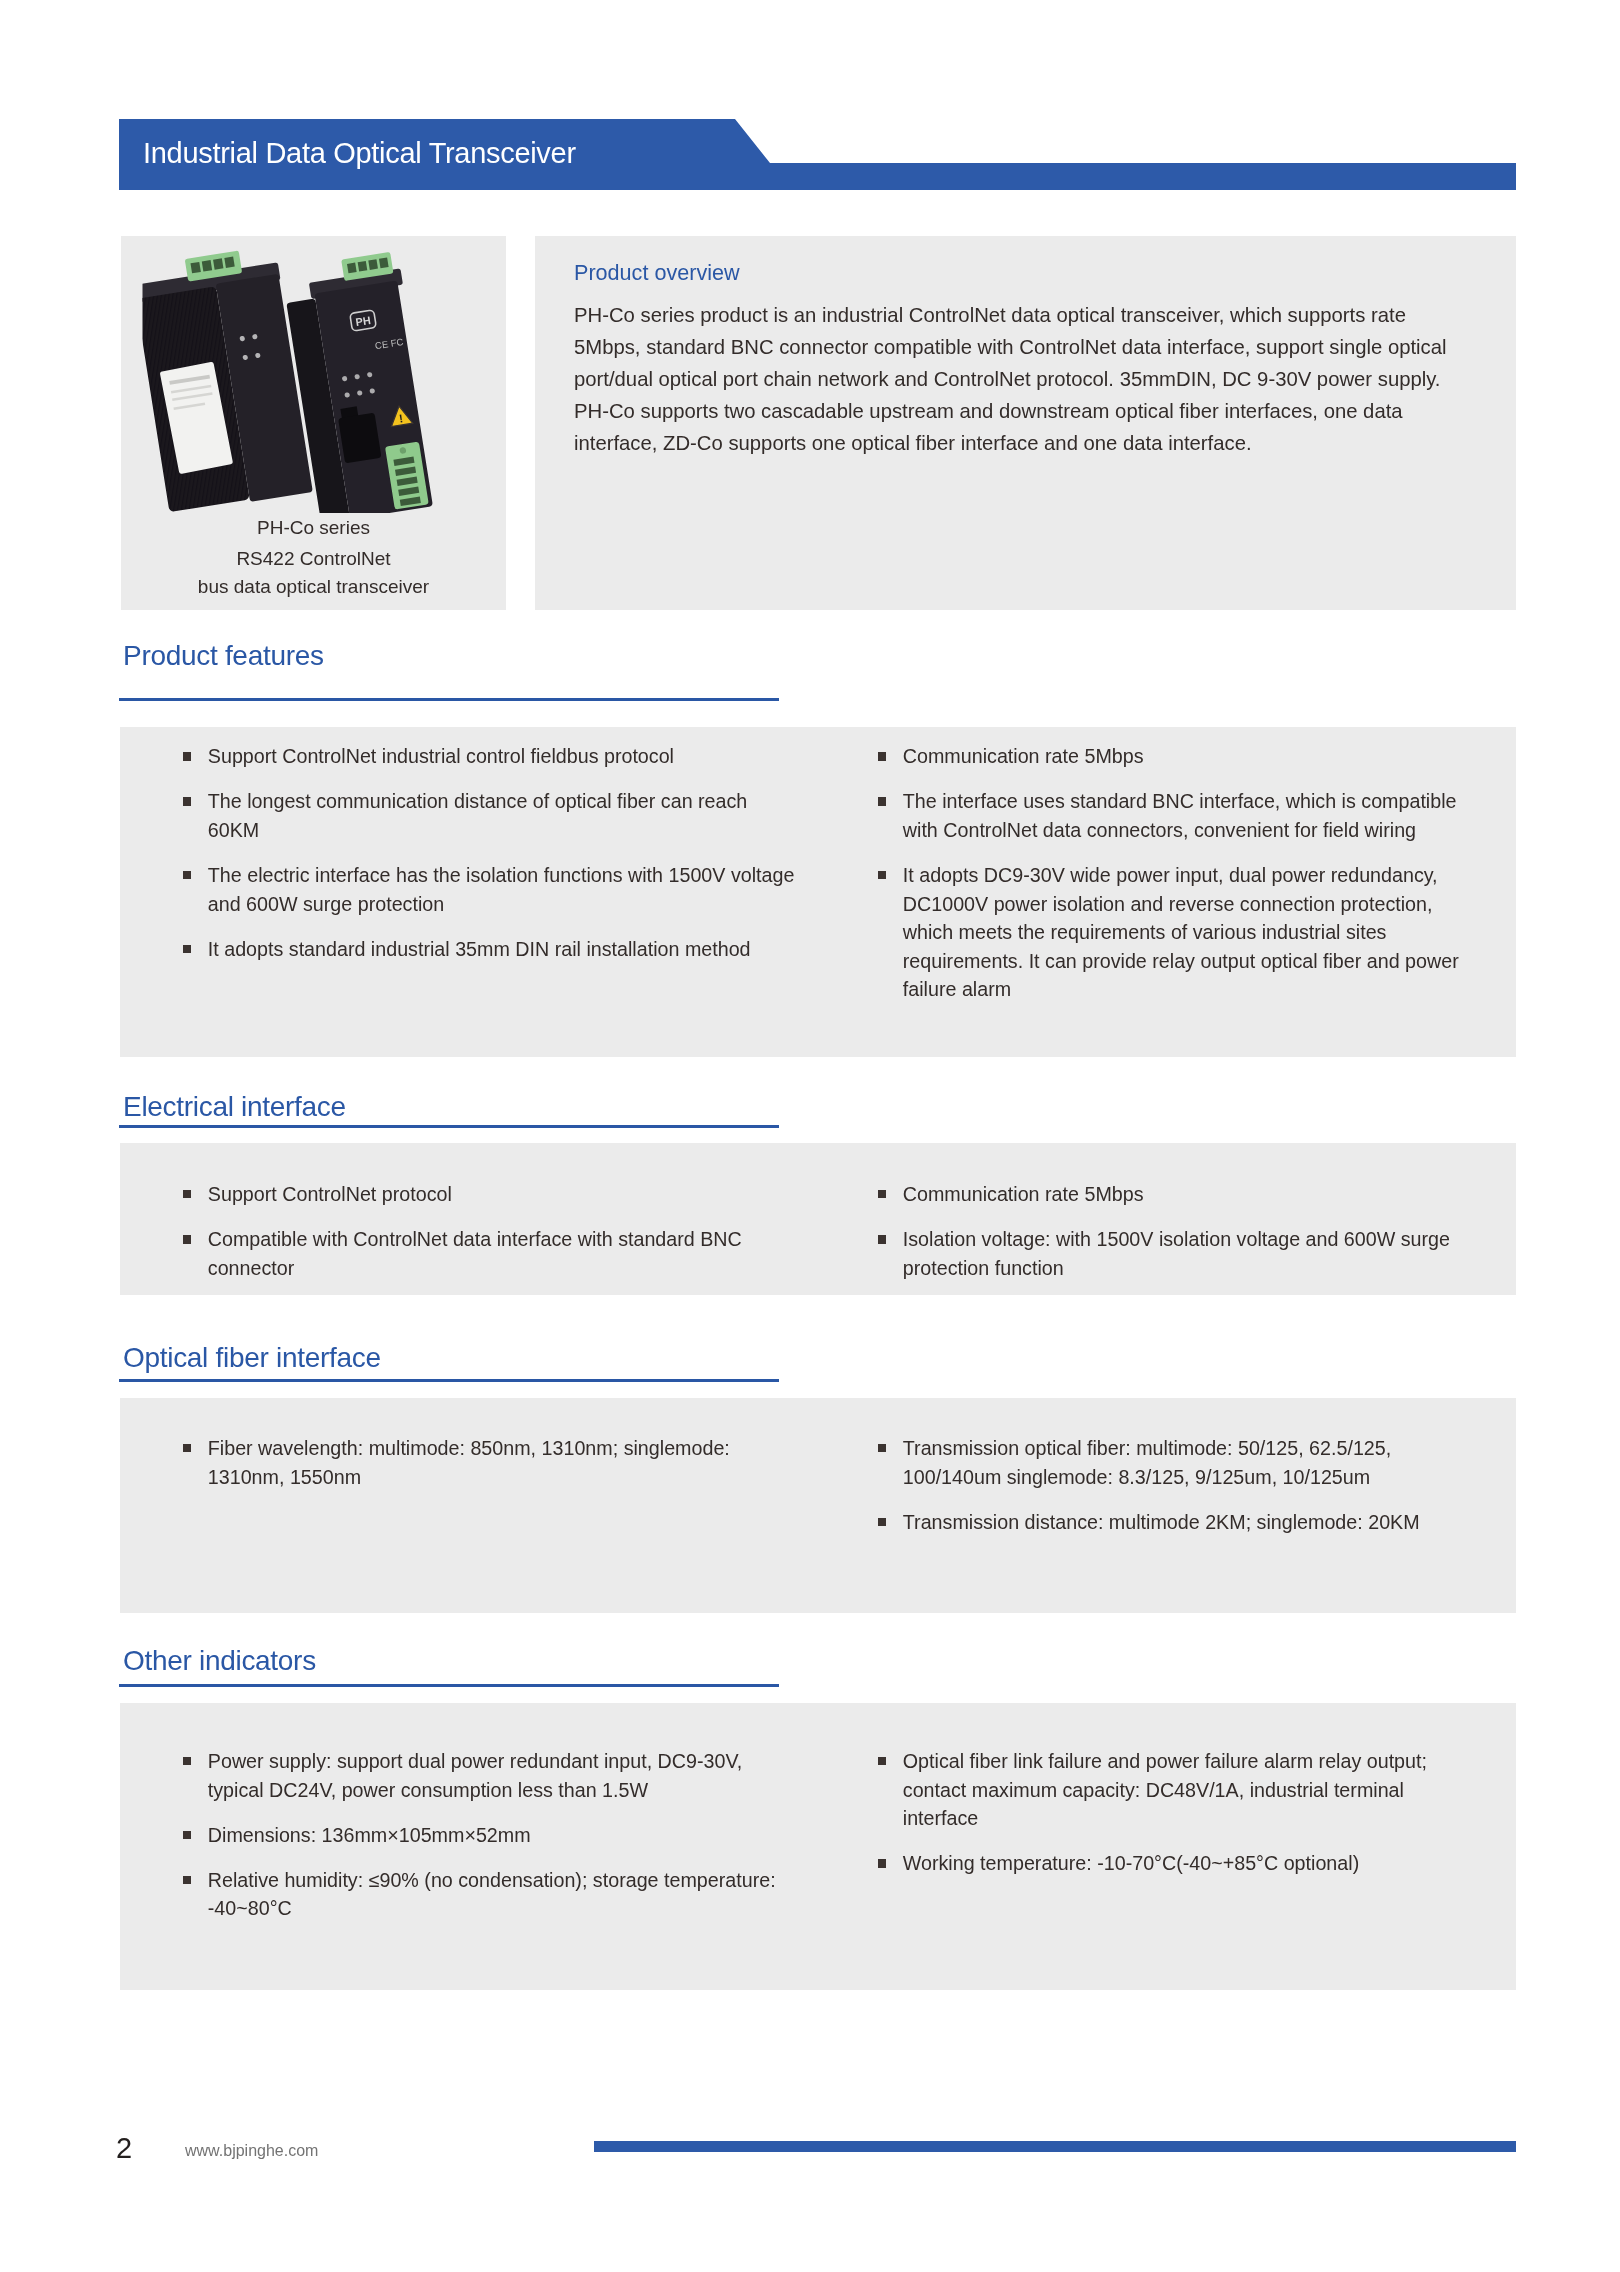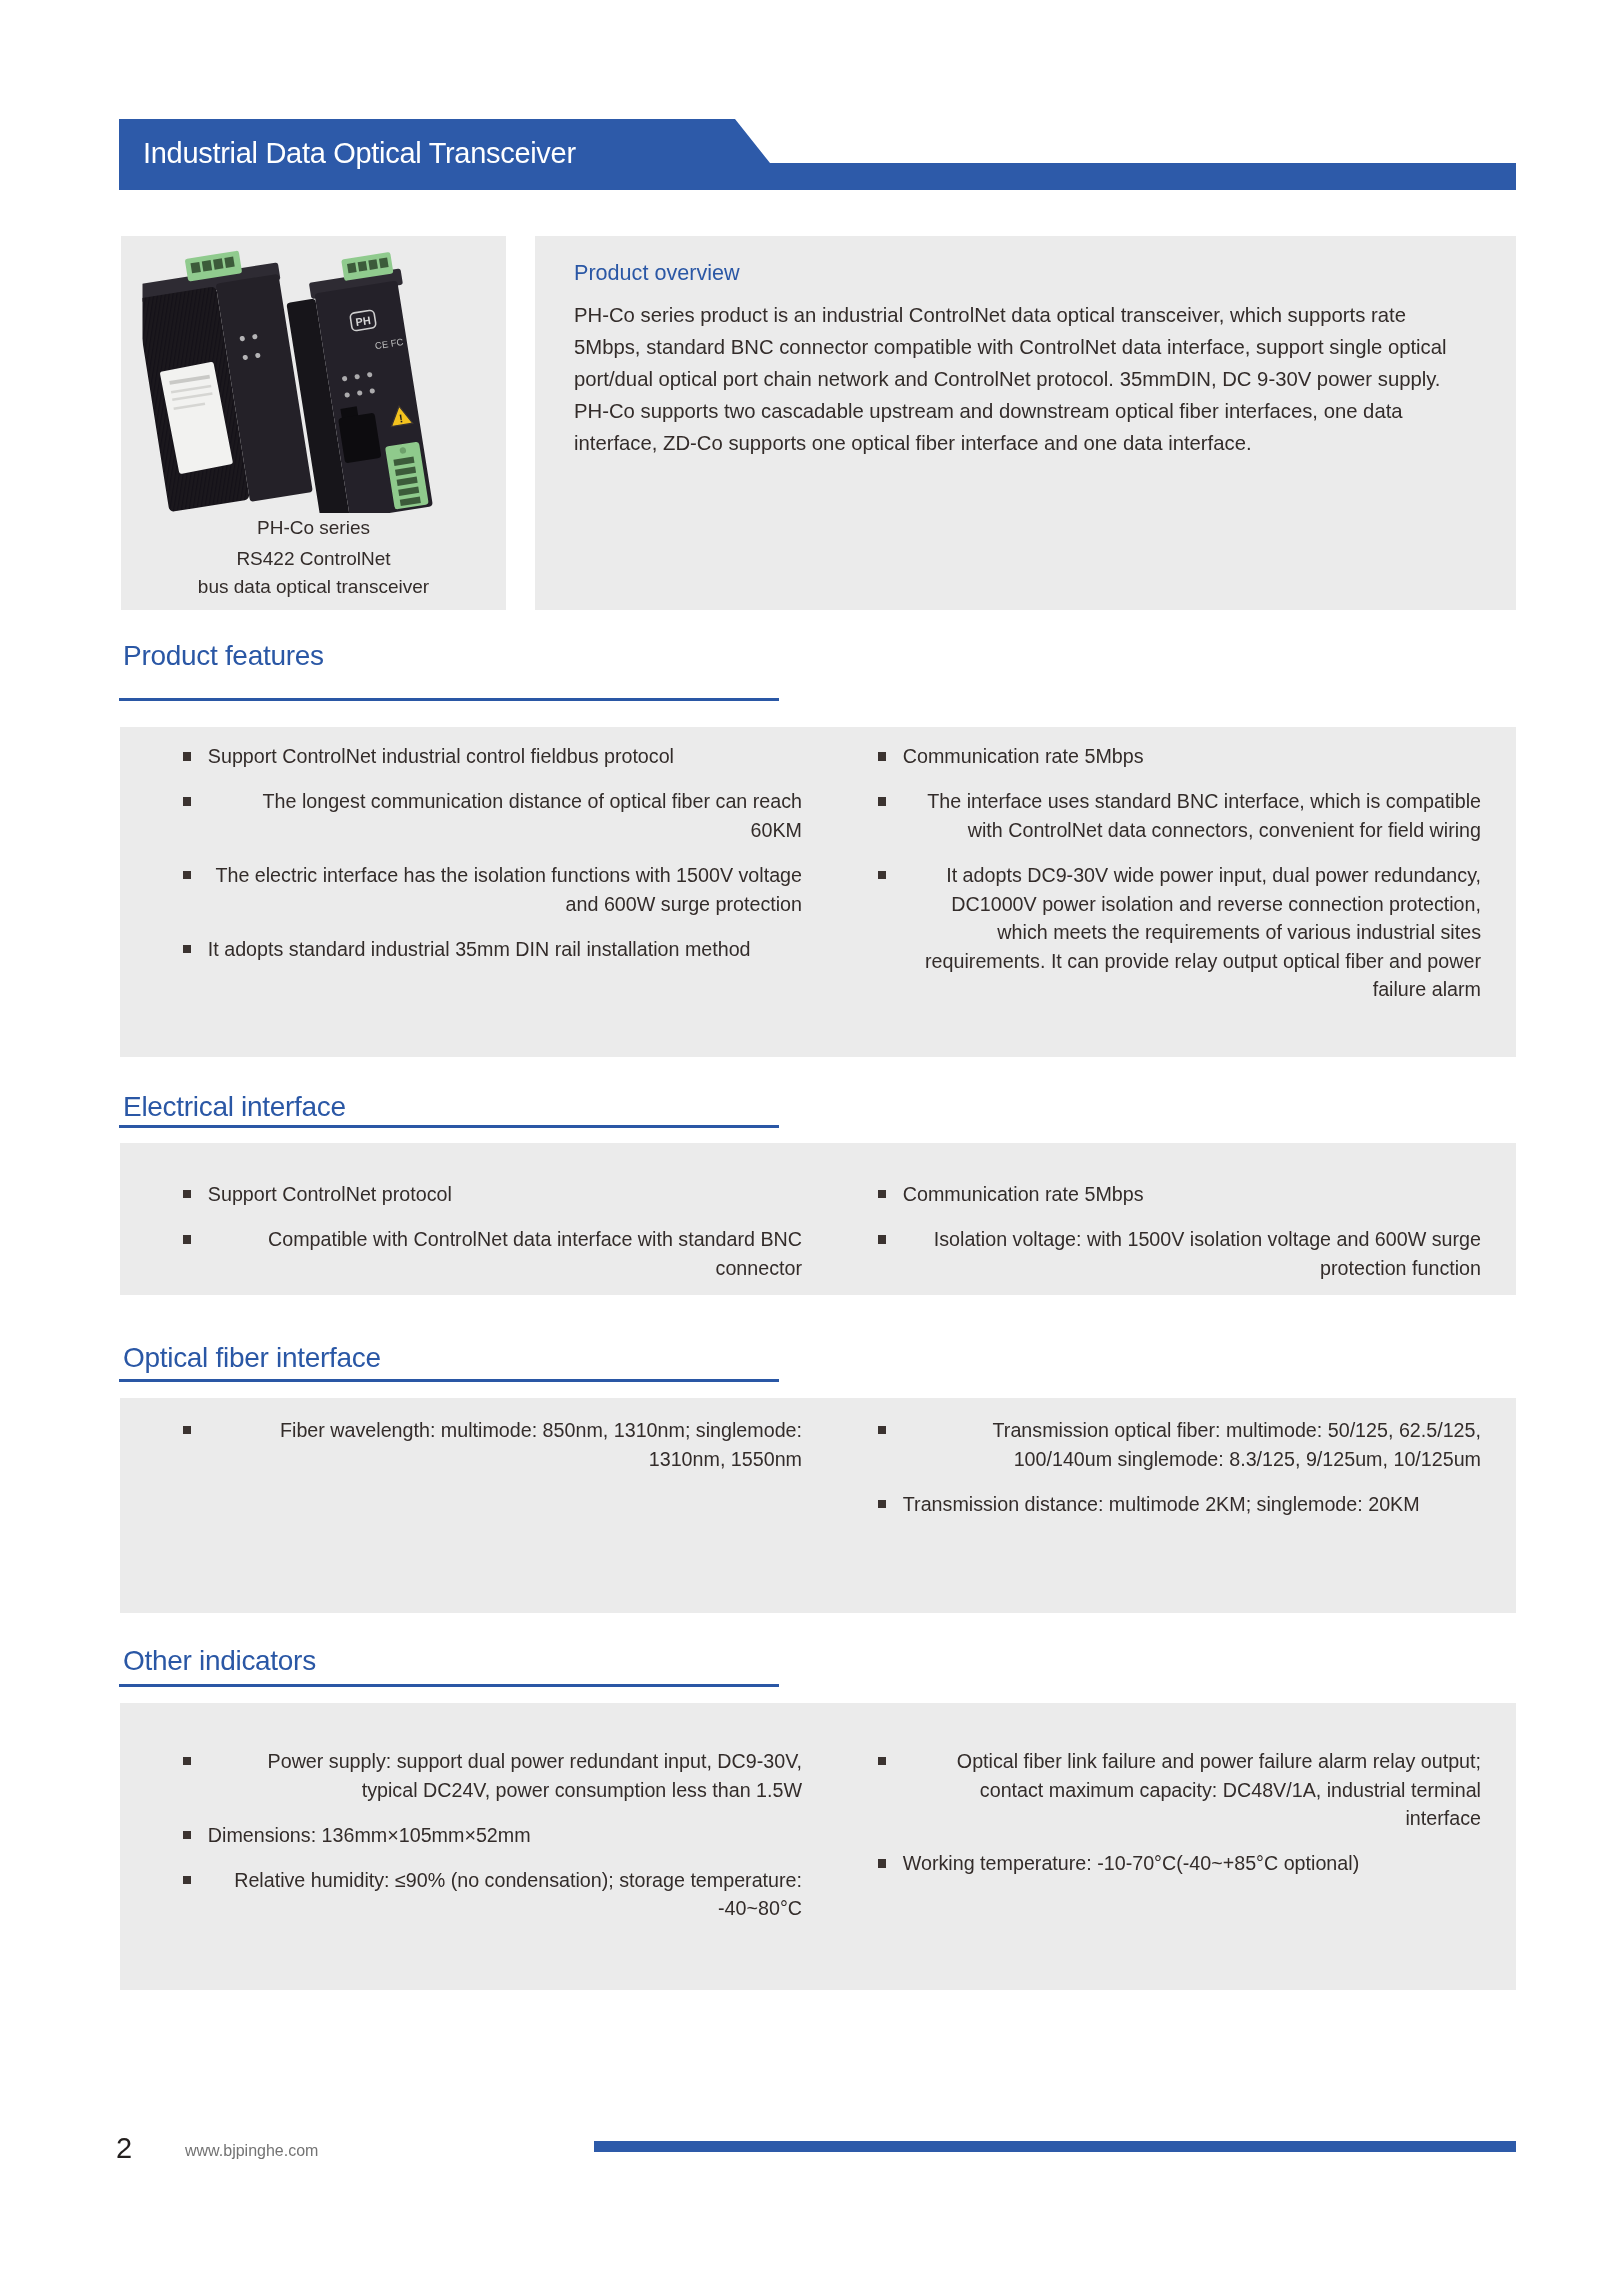--- a/index.html
+++ b/index.html
@@ -53,21 +53,21 @@
   
   .sec-h{
     position:absolute;left:119px;margin:4px;
     font-size:28px;font-weight:500;color:var(--accent);letter-spacing:-0.3px;
   }
   .rule{
     position:absolute;left:119px;width:660px;height:3.2px;background:var(--accent);
   }
   .panel{
     position:absolute;left:120px;width:1396px;background:var(--panel);
-    display:flex;box-sizing:border-box;padding-left:63px;padding-right:35px;text-align:right;
+    display:flex;box-sizing:border-box;padding-left:63px;padding-right:35px;
   }
   .col{box-sizing:border-box;}
   .col-l{width:695px;flex:0 0 695px;padding-right:76px;}
   .col-r{flex:1;}
   .item{display:flex;margin-bottom:16.5px;}
   .bullet{
     flex:0 0 8.3px;width:8.3px;height:8.3px;background:#3b3330;
     margin-top:10.2px;margin-right:16.5px;
   }
   .itext{font-size:19.7px;line-height:28.6px;}
@@ -217,21 +217,21 @@
         </div>
         <div class="item">
           <span class="bullet"></span>
           <span class="itext">Isolation voltage: with 1500V isolation voltage and 600W surge protection function</span>
         </div>
       </div>
   </div>
 
   <h2 class="sec-h" style="top:1338px">Optical fiber interface</h2>
   <div class="rule" style="top:1379px"></div>
-  <div class="panel" style="top:1398px;height:215px;padding-top:18px">
+  <div class="panel" style="top:1398px;height:215px;padding-top:36px">
     <div class="col col-l">
         <div class="item">
           <span class="bullet"></span>
           <span class="itext">Fiber wavelength: multimode: 850nm, 1310nm; singlemode: 1310nm, 1550nm</span>
         </div>
       </div>
     <div class="col col-r">
         <div class="item">
           <span class="bullet"></span>
           <span class="itext">Transmission optical fiber: multimode: 50/125, 62.5/125, 100/140um singlemode: 8.3/125, 9/125um, 10/125um</span>

